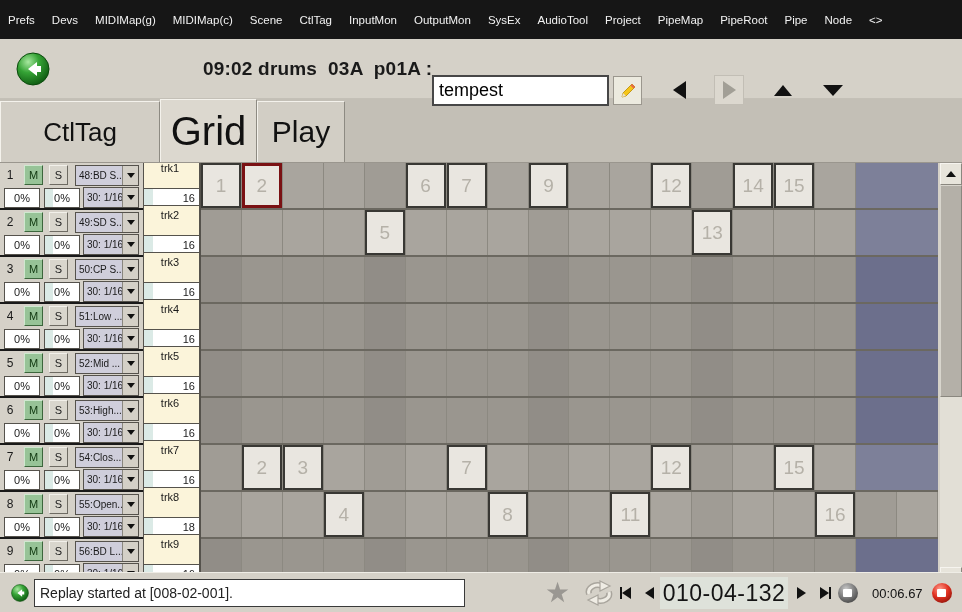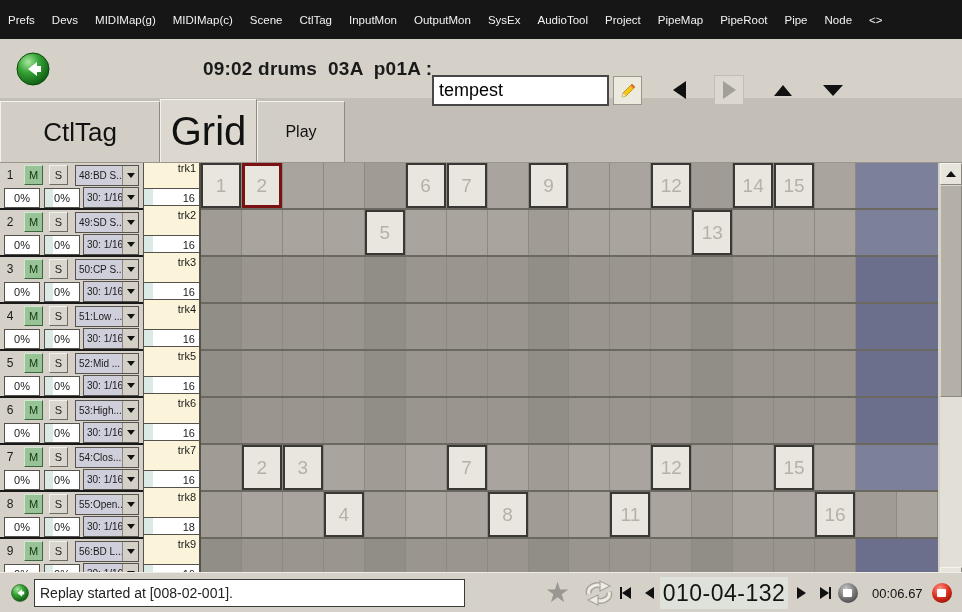--- a/index.html
+++ b/index.html
@@ -50,21 +50,21 @@
   
   .tabbar { height:63px; background:#c3bfb6; display:flex; align-items:stretch; }
   .tab {
     background:#d2cec5; border:1px solid #8d8a82; border-bottom:none;
     border-top-color:#f4f2ec; border-left-color:#f4f2ec;
     display:flex; align-items:center; justify-content:center; cursor:pointer;
     color:#111; margin-top:2px;
   }
   .tab-pattern { width:160px; font-size:26px; }
   .tab-grid { width:97px; font-size:40px; background:#dcd8cf; margin-top:0; }
-  .tab-play { width:88px; font-size:16px; }
+  .tab-play { width:88px; font-size:30px; }
   .tabbar .spacer { flex:1; }
   
   .main { position:relative; height:426px; overflow:hidden; background:#d5d1c8; border-top:1px solid #9a968e; }
   .tracks { position:absolute; left:0; top:0; width:200px; }
   .track {
     height:47px; border-bottom:2px solid #191919; position:relative; background:#d5d1c8;
   }
   .trow { position:absolute; left:0; display:flex; align-items:center; }
   .trow1 { top:1px; height:22px; }
   .trow2 { top:24px; height:21px; }
@@ -86,21 +86,21 @@
   .combo .ctext { font-size:10px; padding-left:3px; white-space:nowrap; overflow:hidden; flex:1; }
   .combo .carrow {
     width:16px; height:100%; background:#d4d0c7; border-left:1px solid #8a877f;
     display:flex; align-items:center; justify-content:center;
   }
   .combo .carrow .tri-down-s { width:0;height:0;border-left:4px solid transparent;border-right:4px solid transparent;border-top:5px solid #111; }
   .combo1 { width:64px; }
   .combo2 { margin-left:3px; width:56px; }
   .trkname {
     margin-left:4px; width:57px; height:34px; background:#fbf4da; border:1px solid #55524c;
-    font-size:11px; text-align:right; line-height:19px; padding-right:3px;
+    font-size:11px; text-align:center; line-height:19px; padding-right:3px;
   }
   .pct {
     margin-left:4px; width:36px; height:20px; background:#fff; border:1px solid #55524c;
     font-size:11px; text-align:center; line-height:18px;
   }
   .pct.gauge { background:linear-gradient(to right,#dbeae6 0,#dbeae6 8px,#fff 8px); }
   .stepsval {
     margin-left:4px; width:57px; height:20px; border:1px solid #55524c;
     background:linear-gradient(to right,#dbeae6 0,#dbeae6 9px,#fff 9px);
     font-size:11px; text-align:right; line-height:18px; padding-right:4px;

